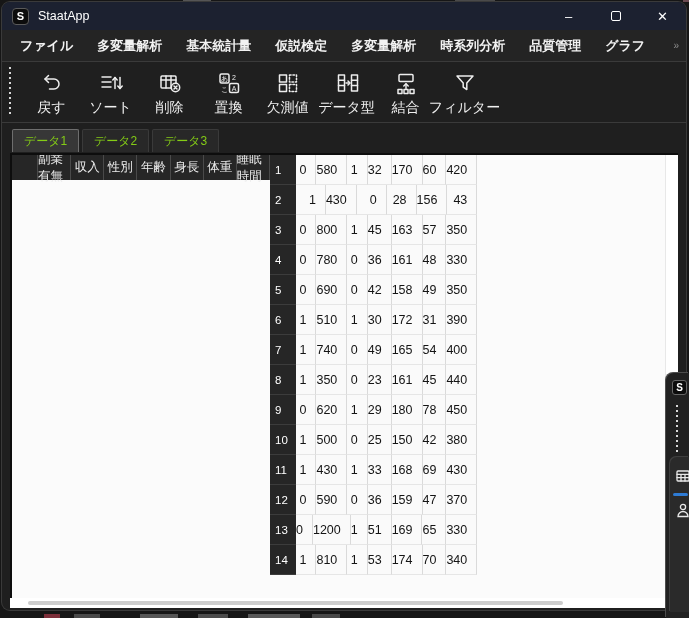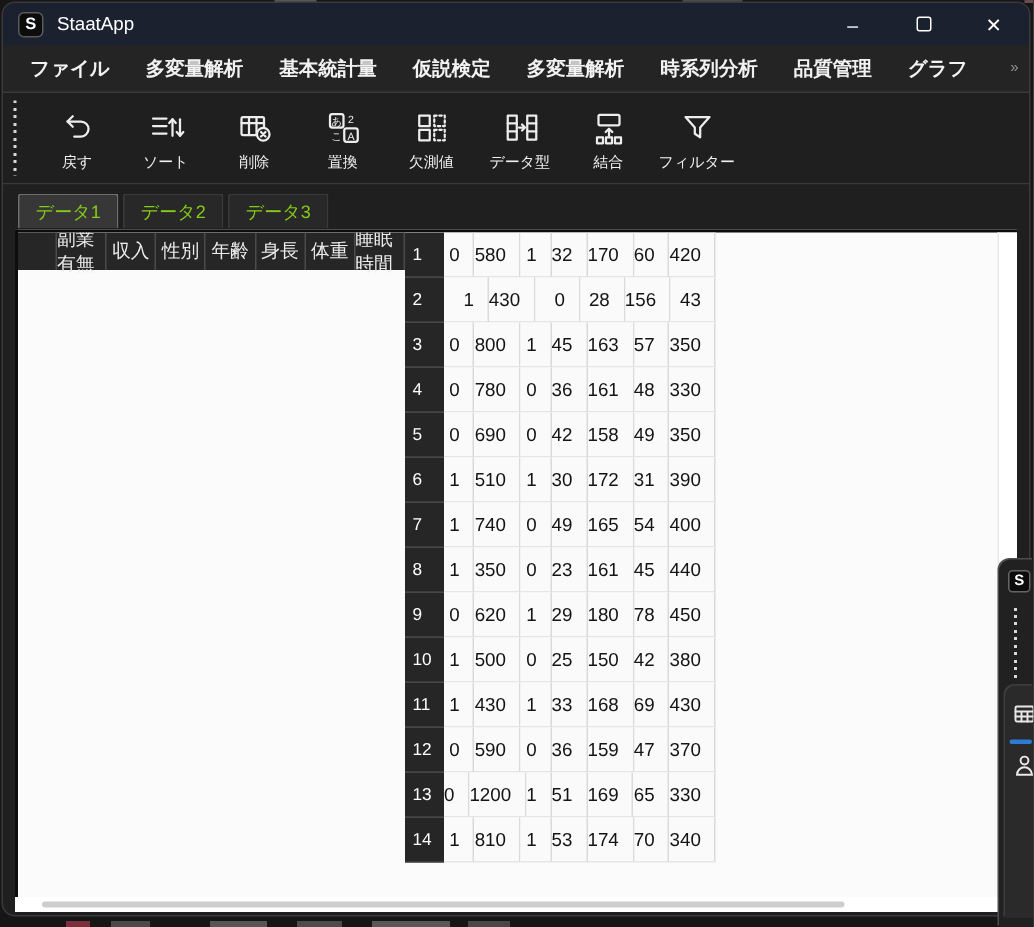--- a/index.html
+++ b/index.html
@@ -30,21 +30,21 @@
   .toolbar { height:62px; background:#1f1f1f; border-top:1px solid #3a3a3a;
              border-bottom:1px solid #3a3a3a; display:flex; align-items:center; }
   .drag-handle { width:4px; height:50px; margin:0 10px 0 6px;
     background-image:repeating-linear-gradient(to bottom,#d8d8d8 0 2px,transparent 2px 5px);
     background-size:2px 100%; background-repeat:no-repeat; background-position:center; }
   .tool-btn { width:59px; display:flex; flex-direction:column; align-items:center;
               gap:2px; color:#f0f0f0; padding-top:2px; }
   .tool-icon { width:27px; height:27px; display:flex; align-items:center; justify-content:center; }
   .tool-icon svg { stroke:#ededed; fill:none; stroke-width:1.5; stroke-linecap:round; stroke-linejoin:round; }
   .tool-icon svg text { fill:#ededed; stroke:none; font-family:"Liberation Sans",sans-serif; }
-  .tool-label { font-size:10px; white-space:nowrap; }
+  .tool-label { font-size:14px; white-space:nowrap; }
 
   .tabbar { height:29px; display:flex; align-items:flex-end; padding-left:10px; gap:3px; background:#1f1f1f; }
   .tab { height:23px; width:67px; display:flex; align-items:center; justify-content:center;
          font-size:12px; color:#84cc16; background:#282828; border:1px solid #3a3a3a;
          border-bottom:none; border-radius:2px 2px 0 0; }
   .tab.active { background:#373737; border-color:#6e6e6e; }
 
   
   .table-wrap { position:absolute; left:8px; top:151px; width:668px; height:445px;
                 background:#fbfbfb; border-left:2px solid #0d0d0d; border-top:2px solid #0d0d0d;

